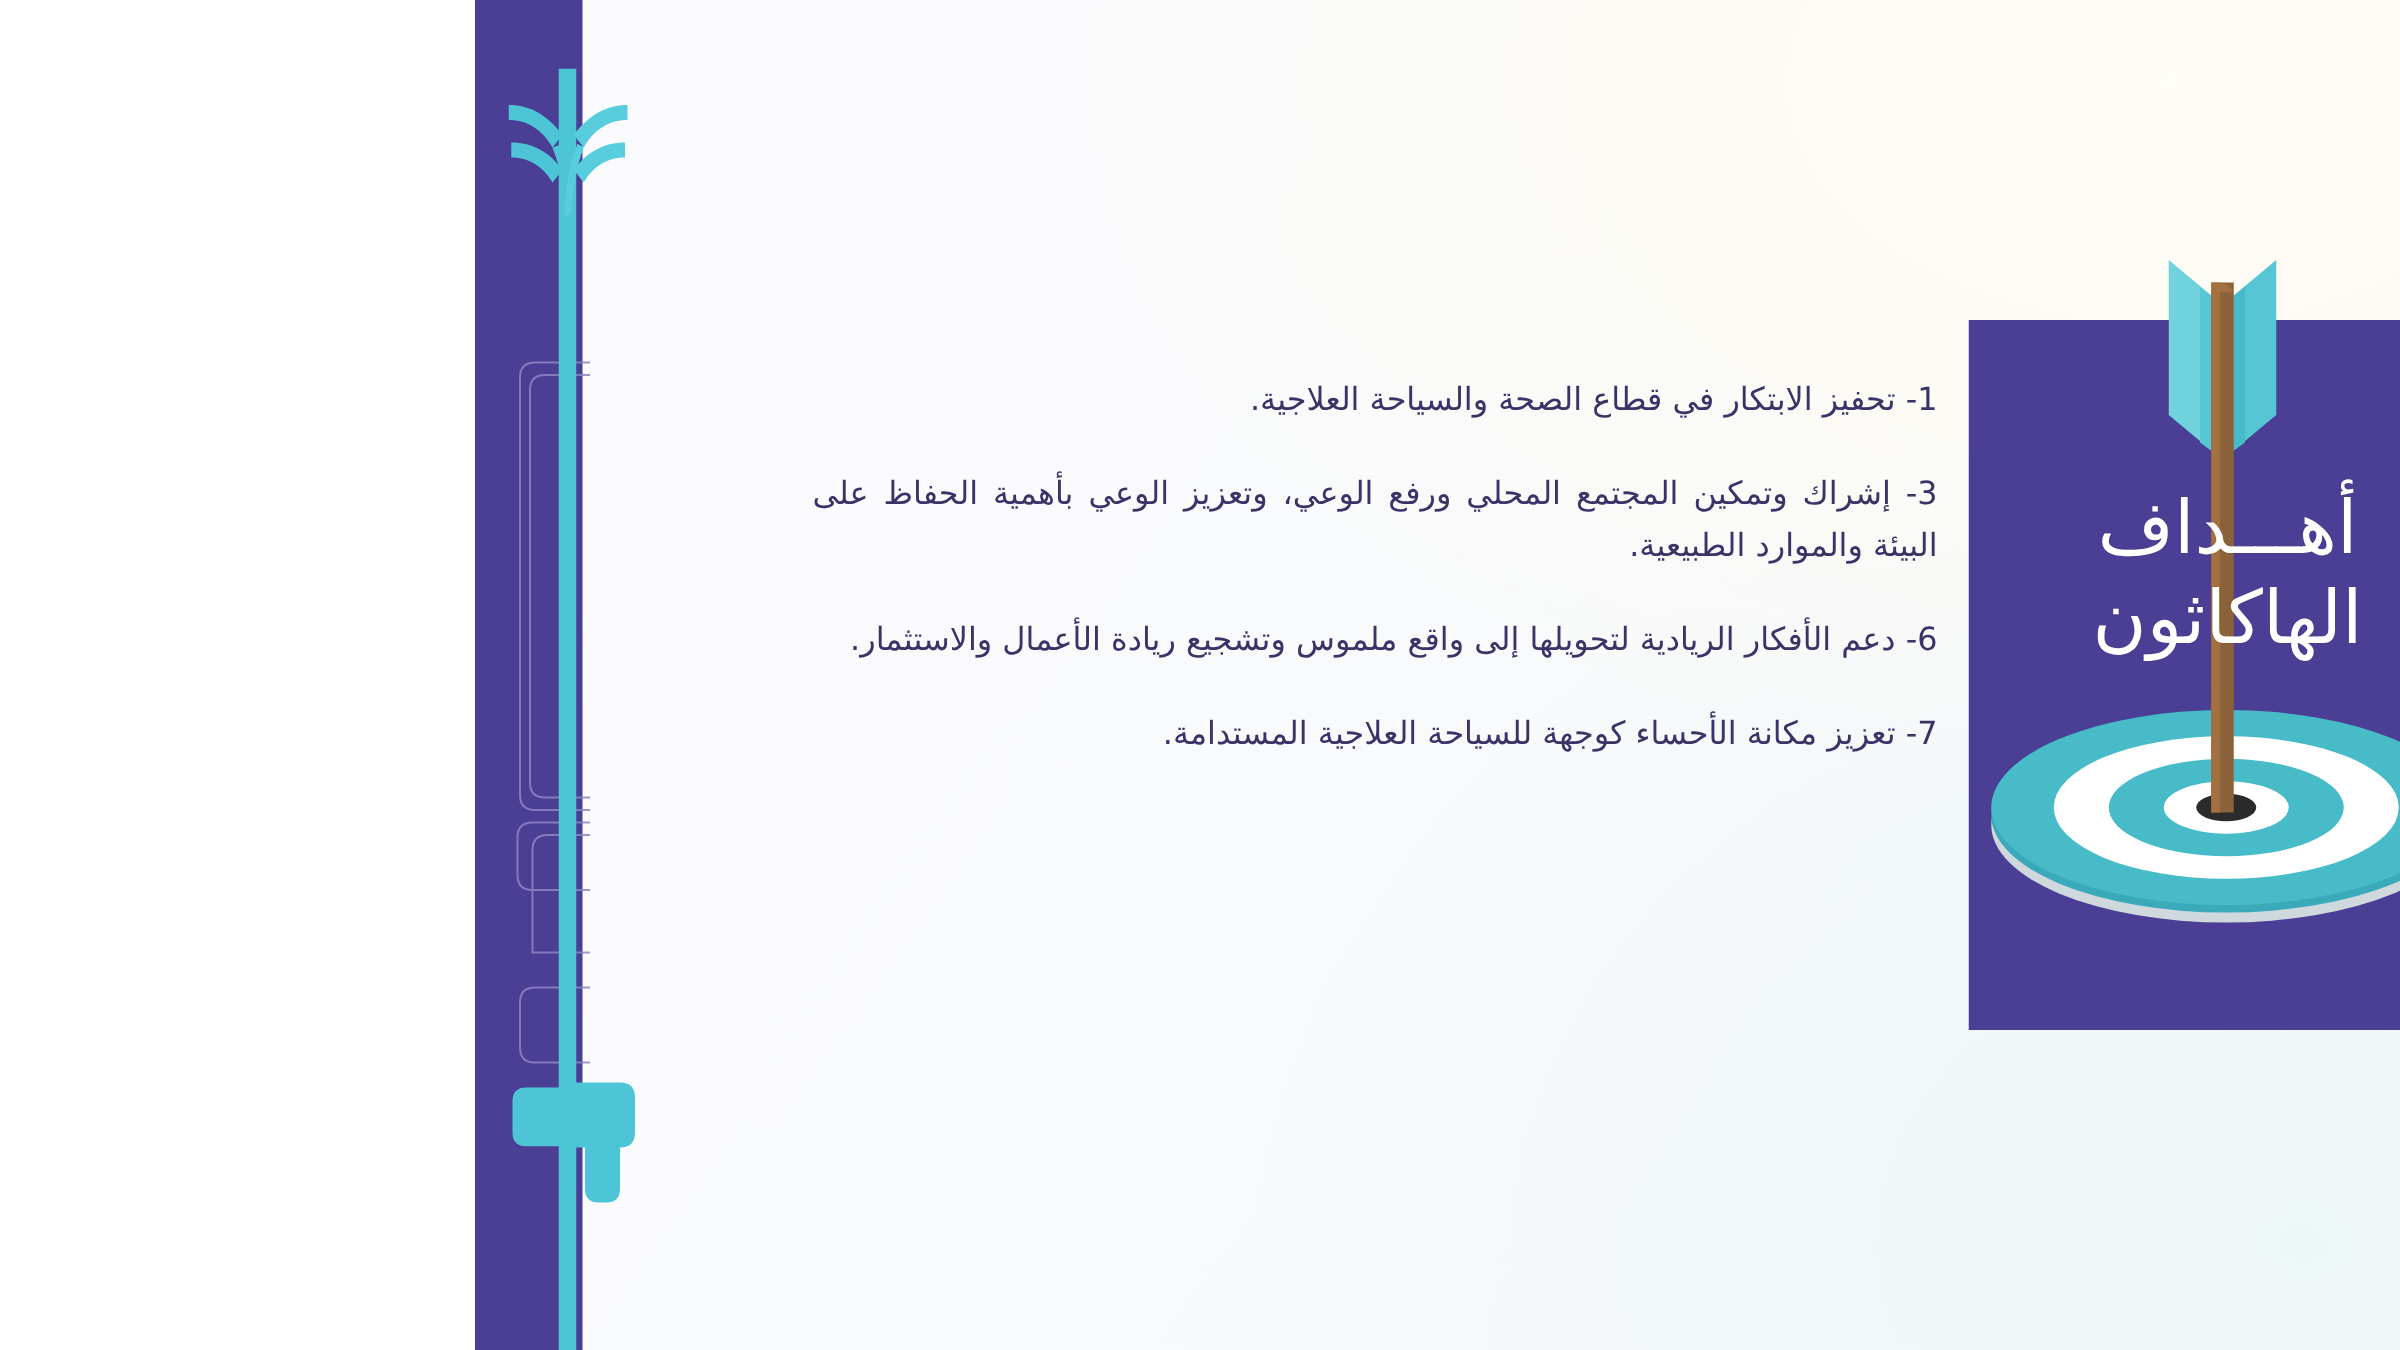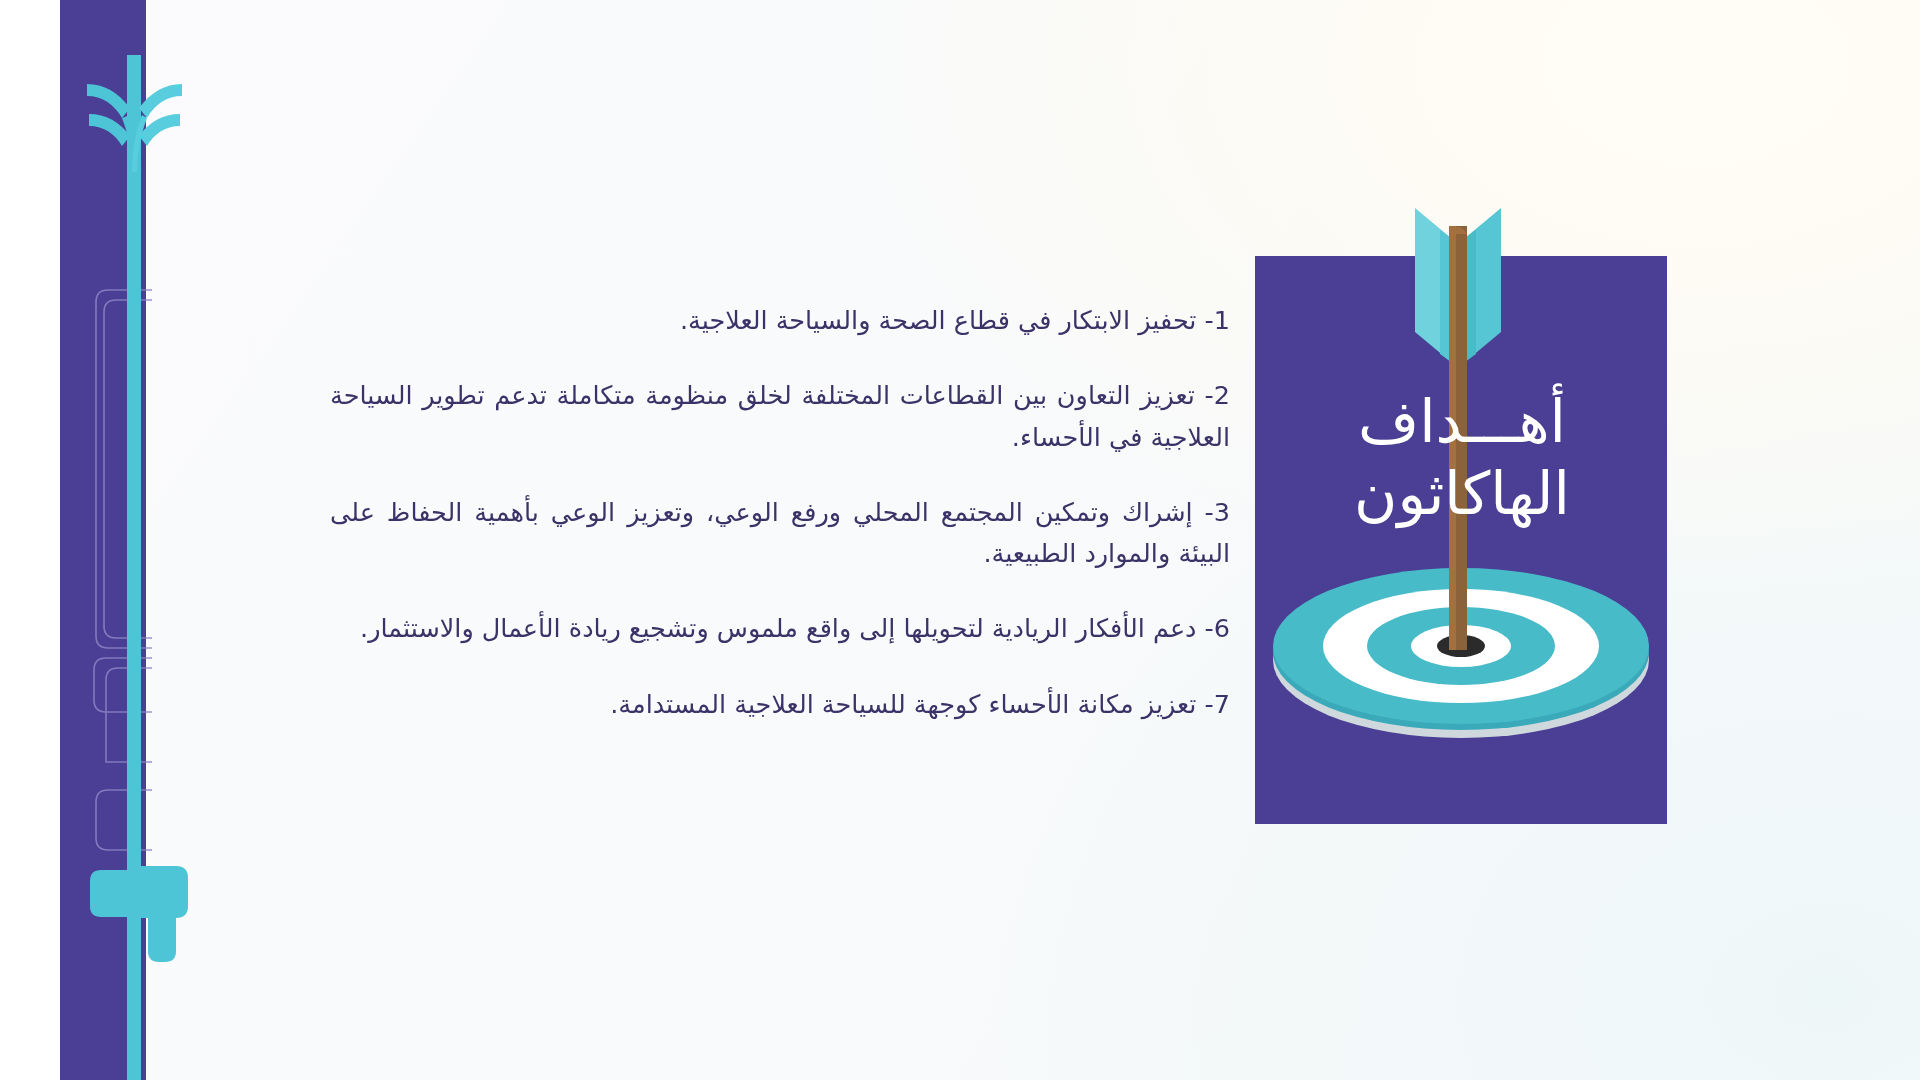--- a/index.html
+++ b/index.html
@@ -9,21 +9,21 @@
     height: 1080px;
     overflow: hidden;
   }
   body {
     font-family: "DejaVu Sans", "Liberation Sans", sans-serif;
     background: #ffffff;
   }
 
   .slide {
     position: relative;
-    width: 1860px;
+    width: 1540px;
     height: 1080px;
     background:
       radial-gradient(ellipse 1400px 900px at 88% 6%, #fffdf6 0%, #fdfbf4 24%, rgba(253,251,244,0) 62%),
       radial-gradient(ellipse 1200px 900px at 95% 92%, #eef7f8 0%, #f2f8f9 30%, rgba(242,248,249,0) 70%),
       linear-gradient(125deg, #fbfbfd 0%, #f9fafb 40%, #f4f8f9 100%);
     overflow: hidden;
   }
 
   
   .left-deco {
@@ -143,21 +143,20 @@
         <path d="M41,870 Q30,870 30,881 L30,906 Q30,917 41,917 L88,917 L88,951
                  Q88,962 99,962 L105,962 Q116,962 116,951 L116,881
                  Q116,870 105,870 Z" fill="#4ec5d6"></path>
         <path d="M74,866 L116,866 Q128,866 128,878 L128,906 Q128,918 116,918 L74,918 Z" fill="#4ec5d6"></path>
       </g>
     </svg>
   </div>
 
   <div class="content">
     <p class="bullet">1- تحفيز الابتكار في قطاع الصحة والسياحة العلاجية.</p>
-    <p class="bullet">2- تعزيز التعاون بين القطاعات المختلفة لخلق منظومة متكاملة تدعم تطوير السياحة العلاجية في الأحساء.</p>
     <p class="bullet">3- إشراك وتمكين المجتمع المحلي ورفع الوعي، وتعزيز الوعي بأهمية الحفاظ على البيئة والموارد الطبيعية.</p>
     <p class="bullet">6- دعم الأفكار الريادية لتحويلها إلى واقع ملموس وتشجيع ريادة الأعمال والاستثمار.</p>
     <p class="bullet">7- تعزيز مكانة الأحساء كوجهة للسياحة العلاجية المستدامة.</p>
   </div>
 
   <div class="card"></div>
 
   <svg class="card-art" viewBox="0 0 412 640" width="412" height="640" xmlns="http://www.w3.org/2000/svg">
     <defs>
       <clipPath id="cardClip">

